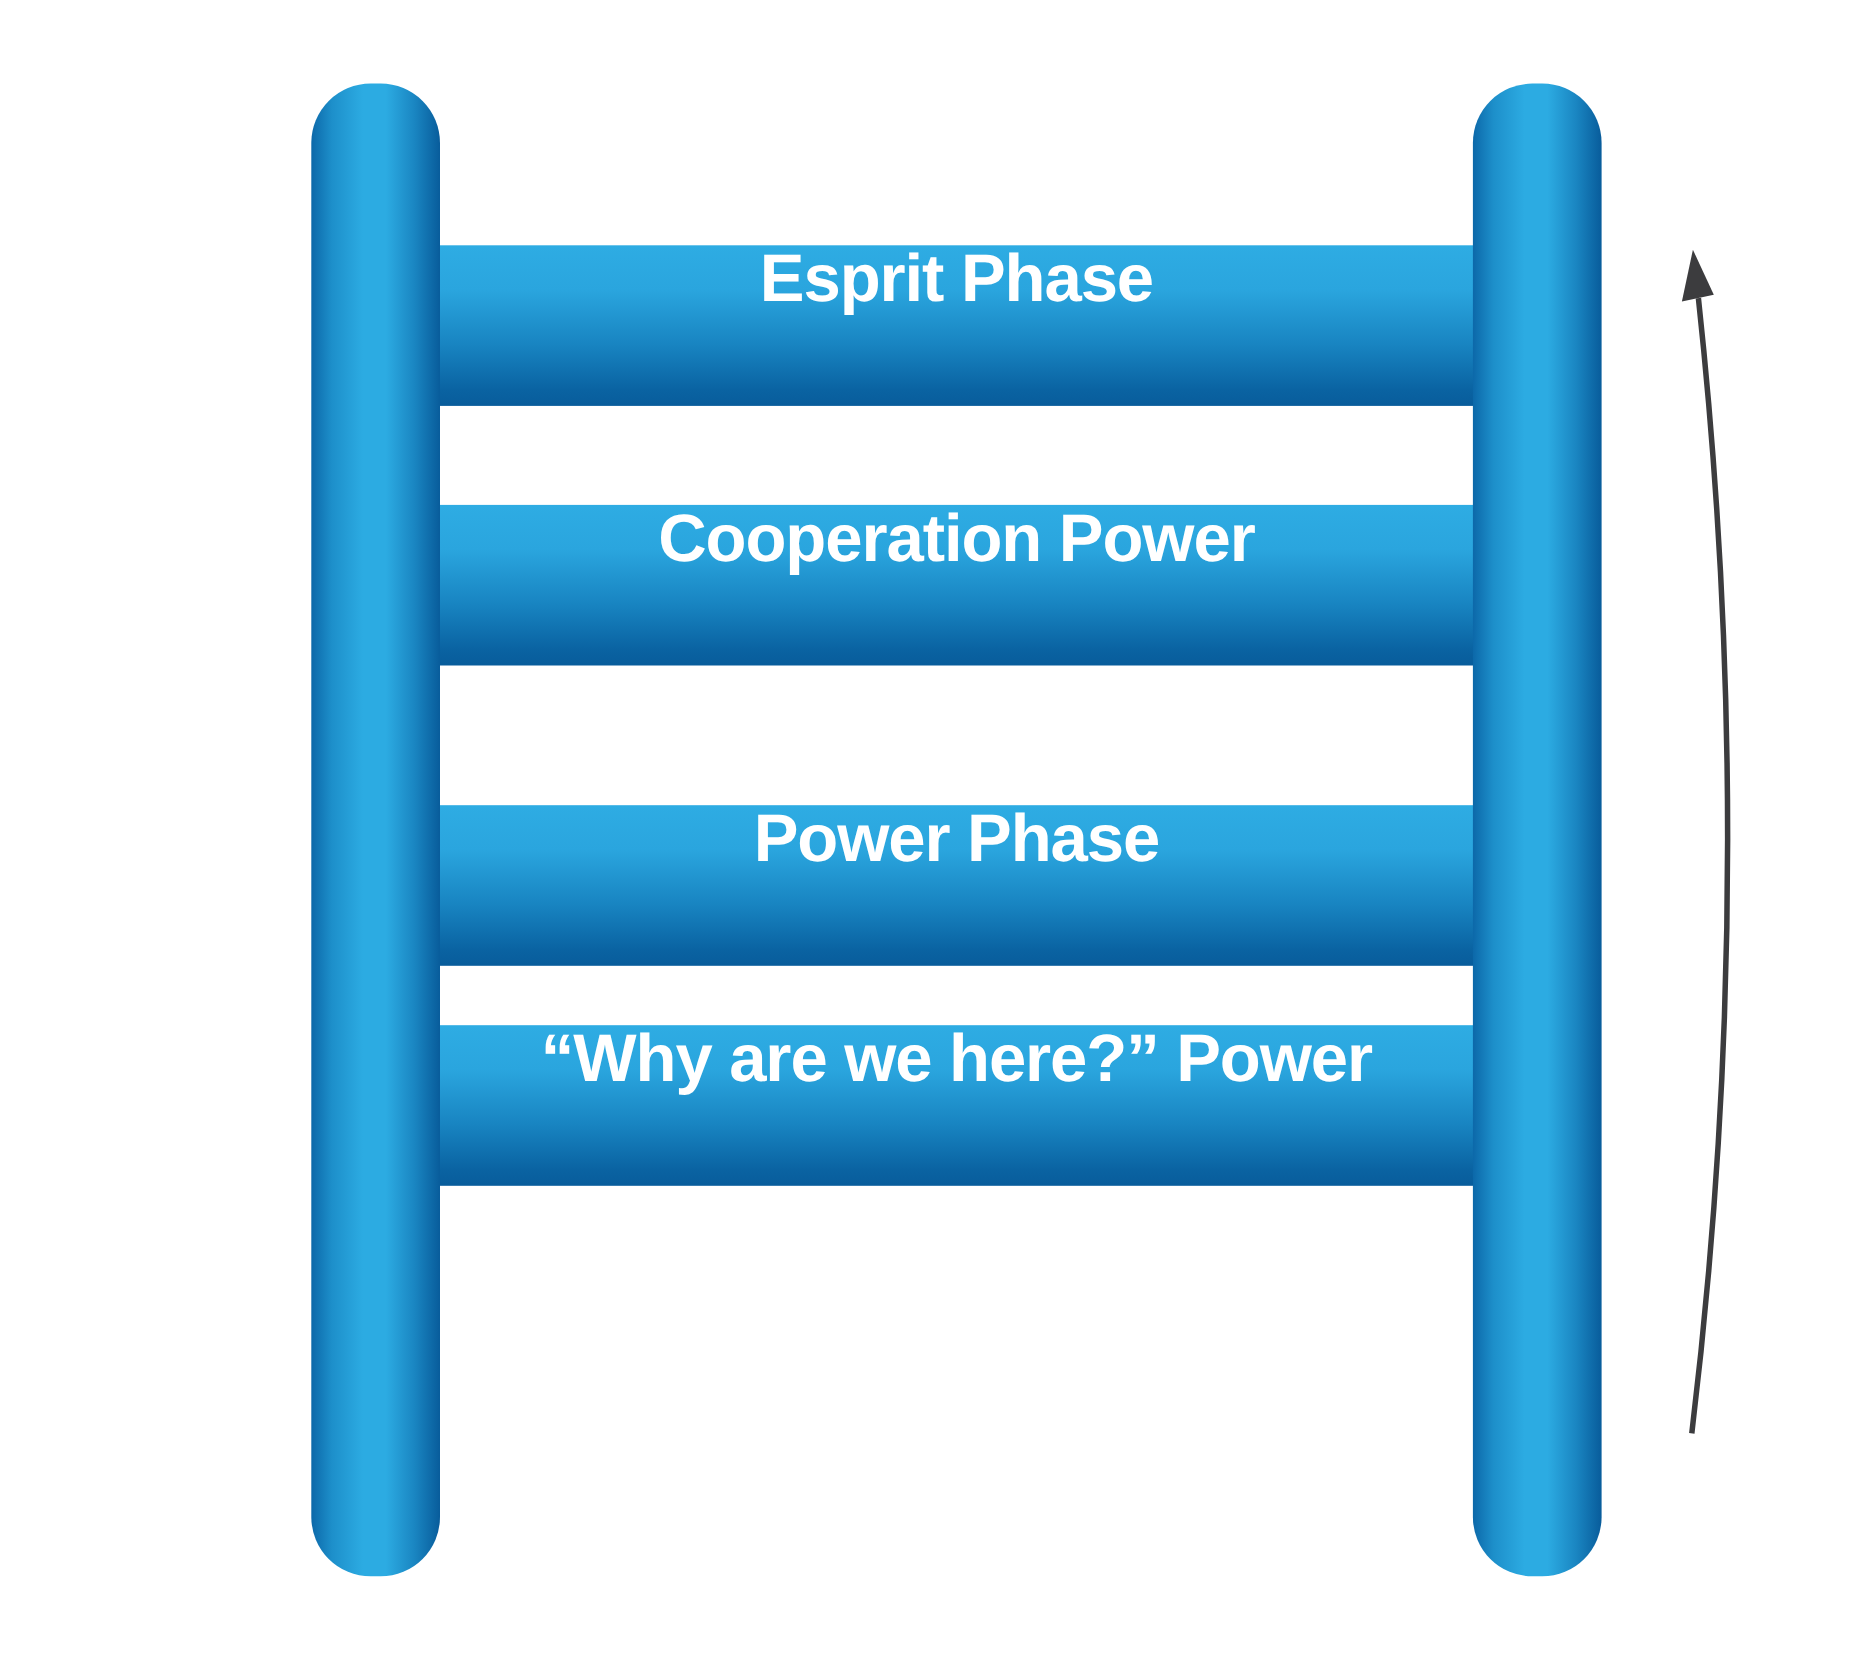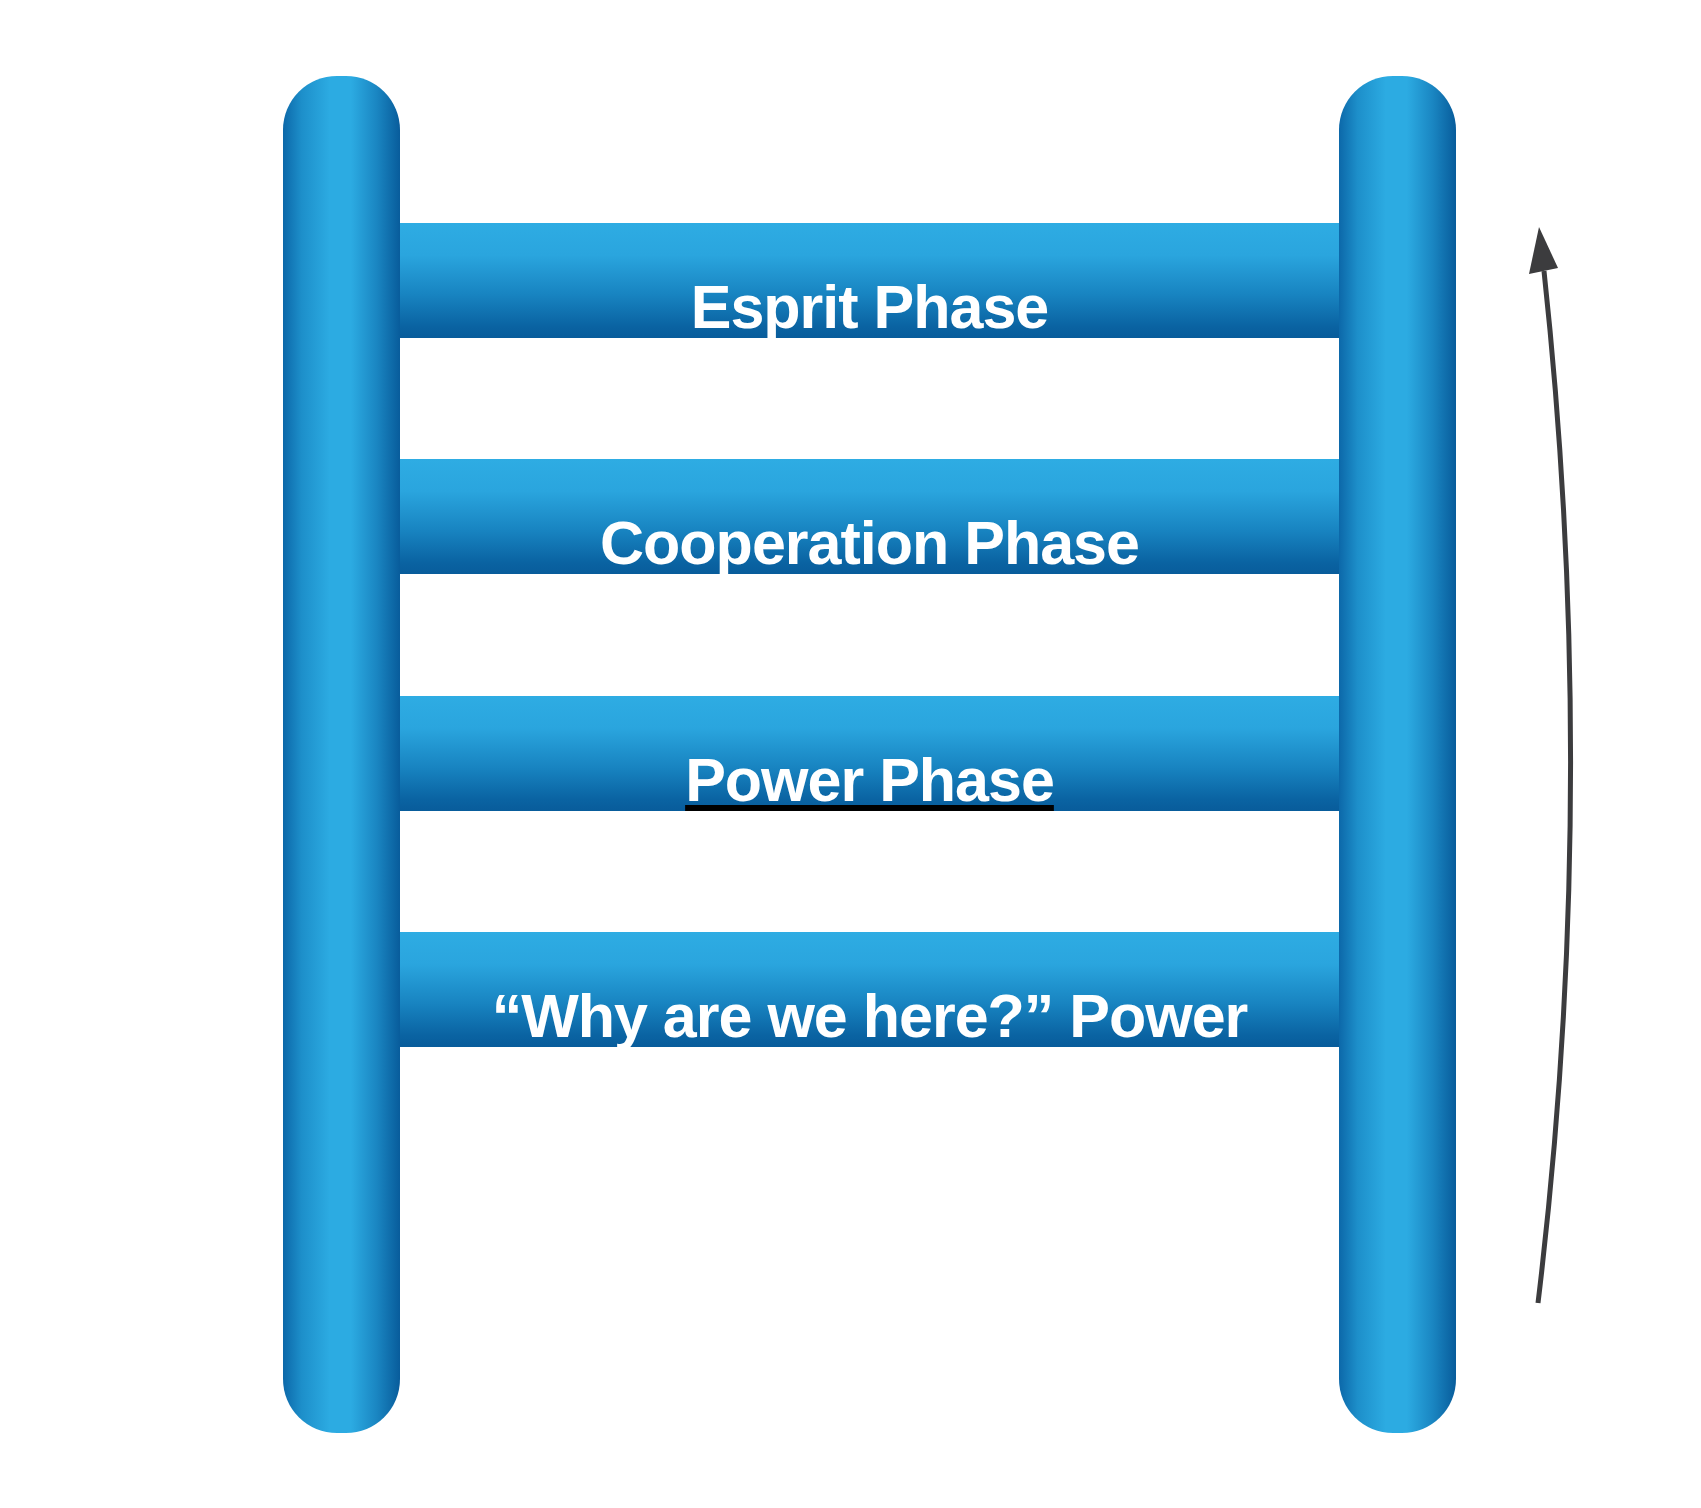--- a/index.html
+++ b/index.html
@@ -32,35 +32,35 @@
     z-index: 2;
   }
   .rail-left  { left: 283px; }
   .rail-right { left: 1339px; }
 
   
   .rung {
     position: absolute;
     left: 396px;
     width: 947px;
-    height: 115px;
+    height: 146px;
     background: linear-gradient(180deg,
       #2eace3 0%,
       #2aa5de 28%,
       #1884c1 62%,
       #0a63a2 90%,
       #085c9b 100%);
     display: flex;
-    align-items: flex-end;
+    align-items: flex-start;
     justify-content: center;
     z-index: 1;
   }
   .rung-1 { top: 223px; }
   .rung-2 { top: 459px; }
-  .rung-3 { top: 696px; text-decoration: underline; }
+  .rung-3 { top: 732px; }
   .rung-4 { top: 932px; }
   .rung-5 { top: 1169px; }
 
   .rung-label {
     color: #ffffff;
     font-size: 61px;
     font-weight: 700;
     letter-spacing: -1px;
     white-space: nowrap;
     line-height: 1;
@@ -83,21 +83,21 @@
 
   <div class="rail rail-left"></div>
 
   <div class="rail rail-right"></div>
 
   <div class="rung rung-1">
     <span class="rung-label">Esprit Phase</span>
   </div>
 
   <div class="rung rung-2">
-    <span class="rung-label">Cooperation Phase</span>
+    <span class="rung-label">Cooperation Power</span>
   </div>
 
   <div class="rung rung-3">
     <span class="rung-label">Power Phase</span>
   </div>
 
   <div class="rung rung-4">
     <span class="rung-label">“Why are we here?” Power</span>
   </div>
 

